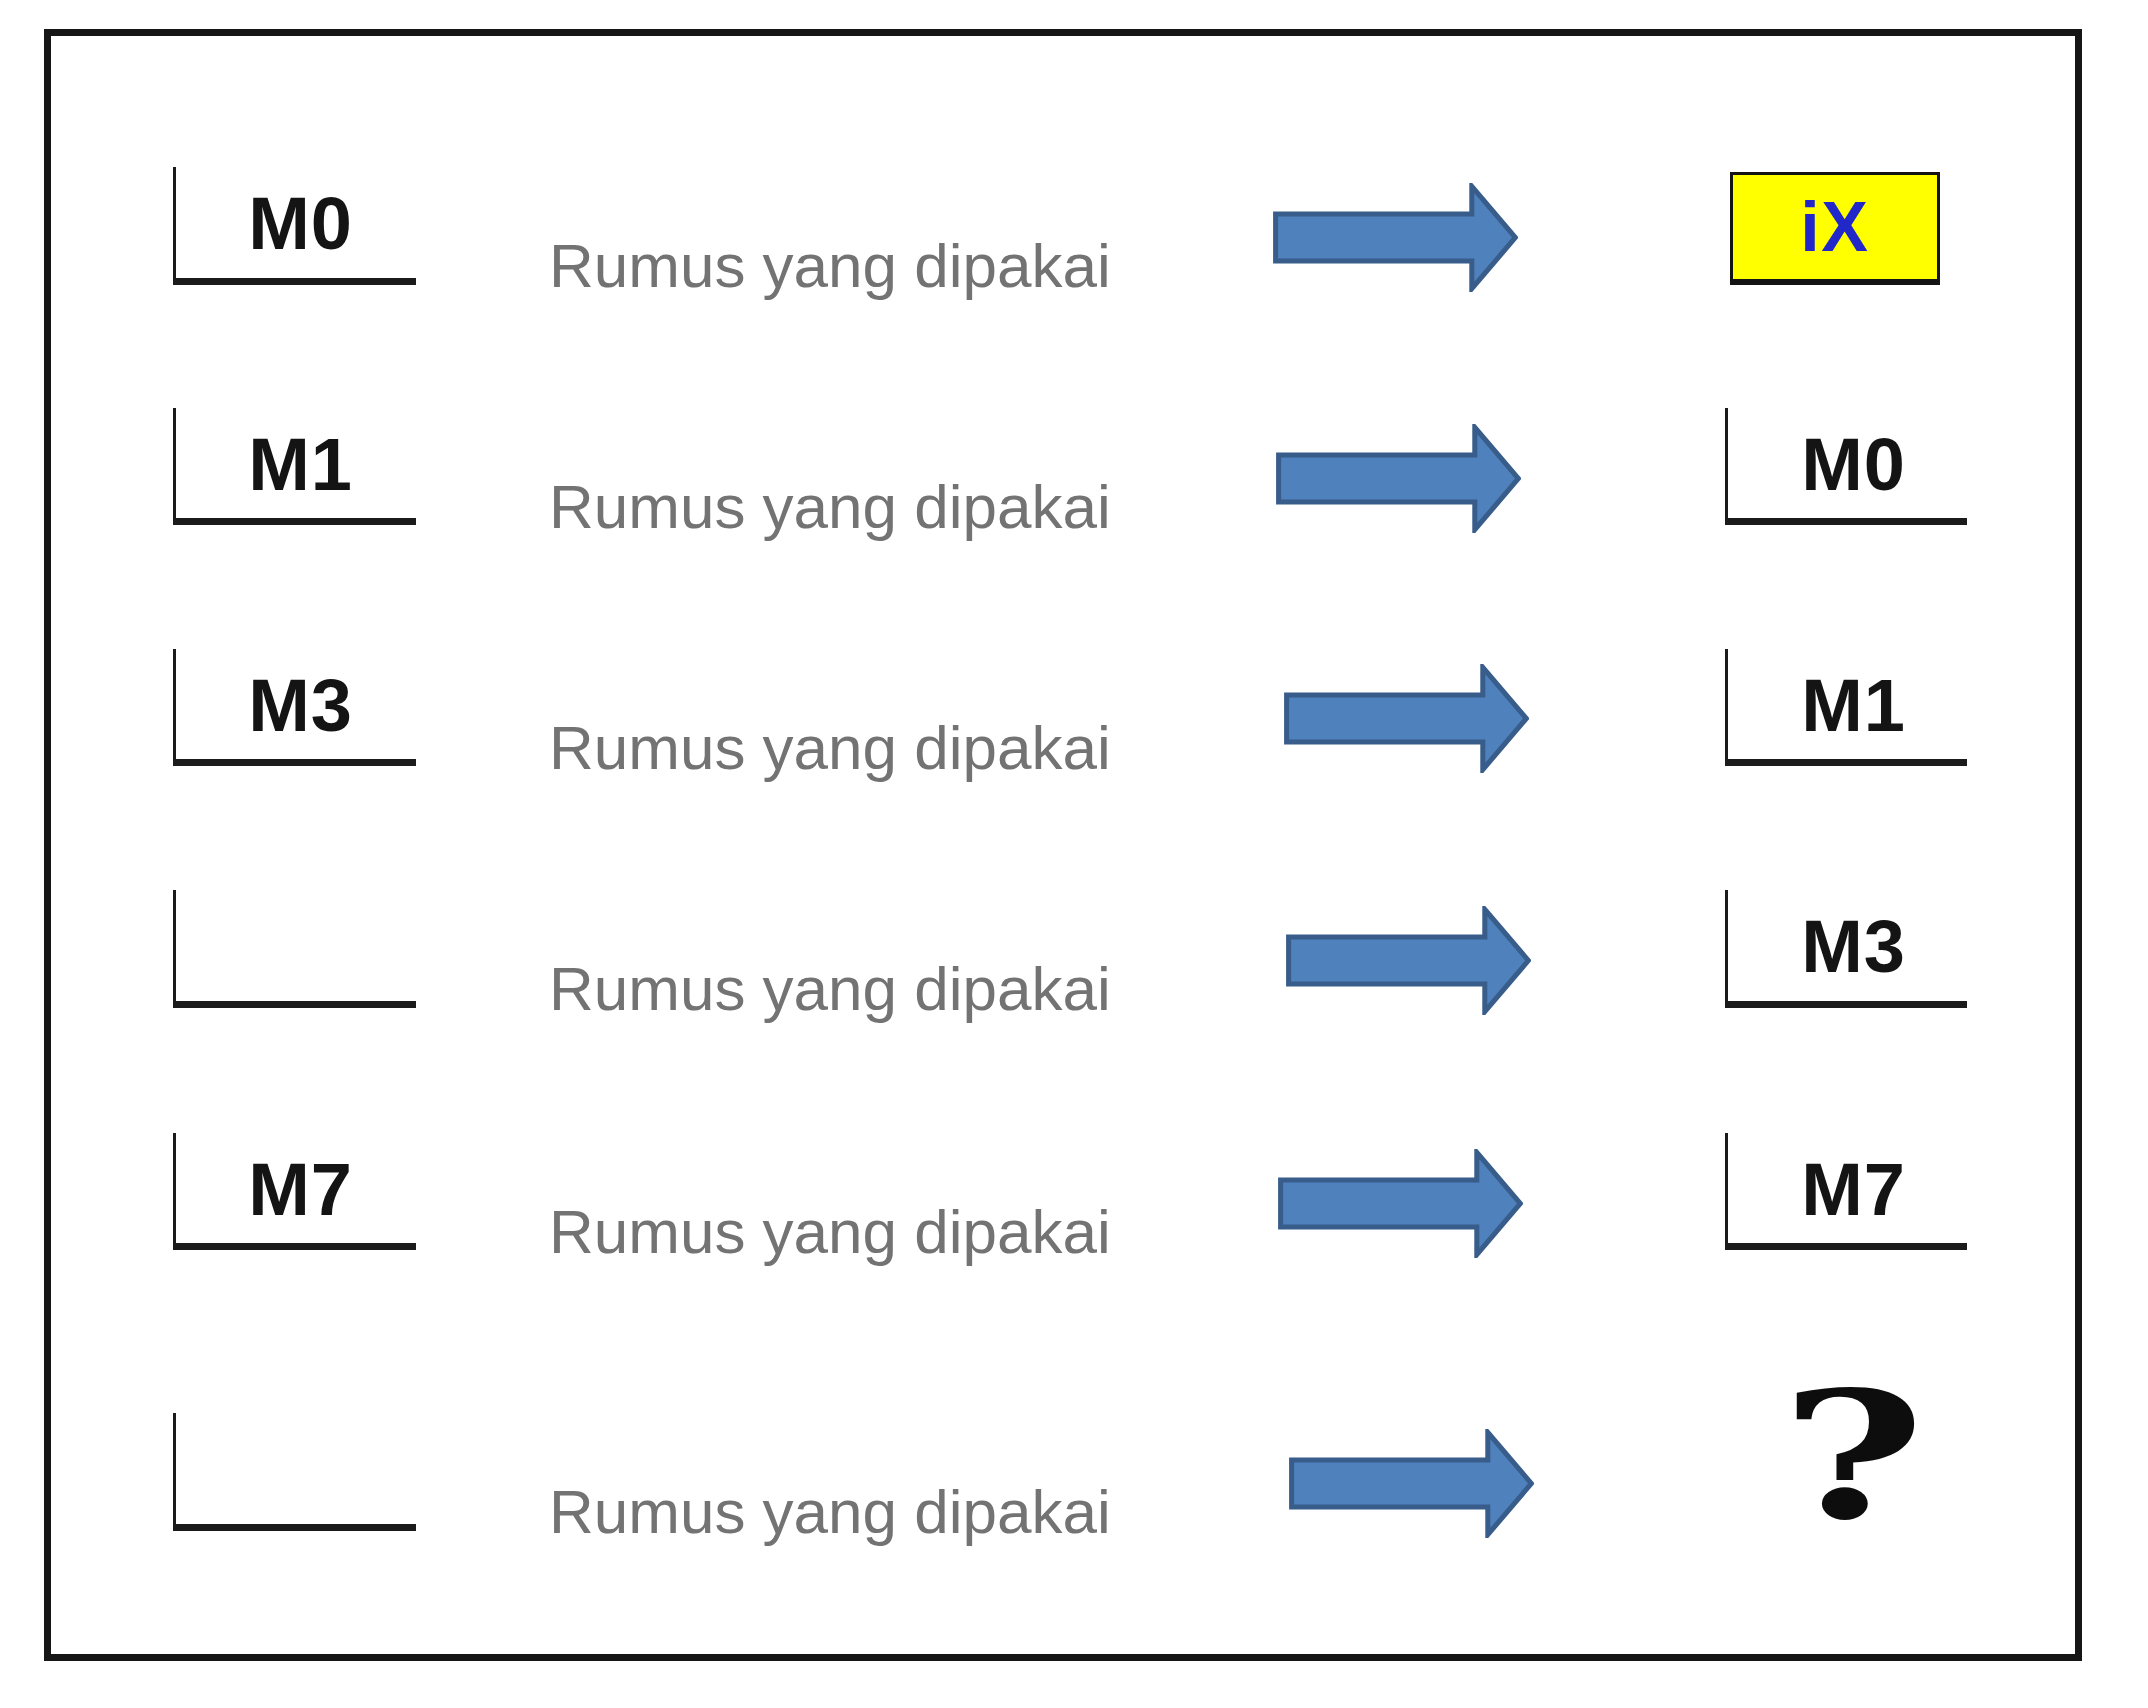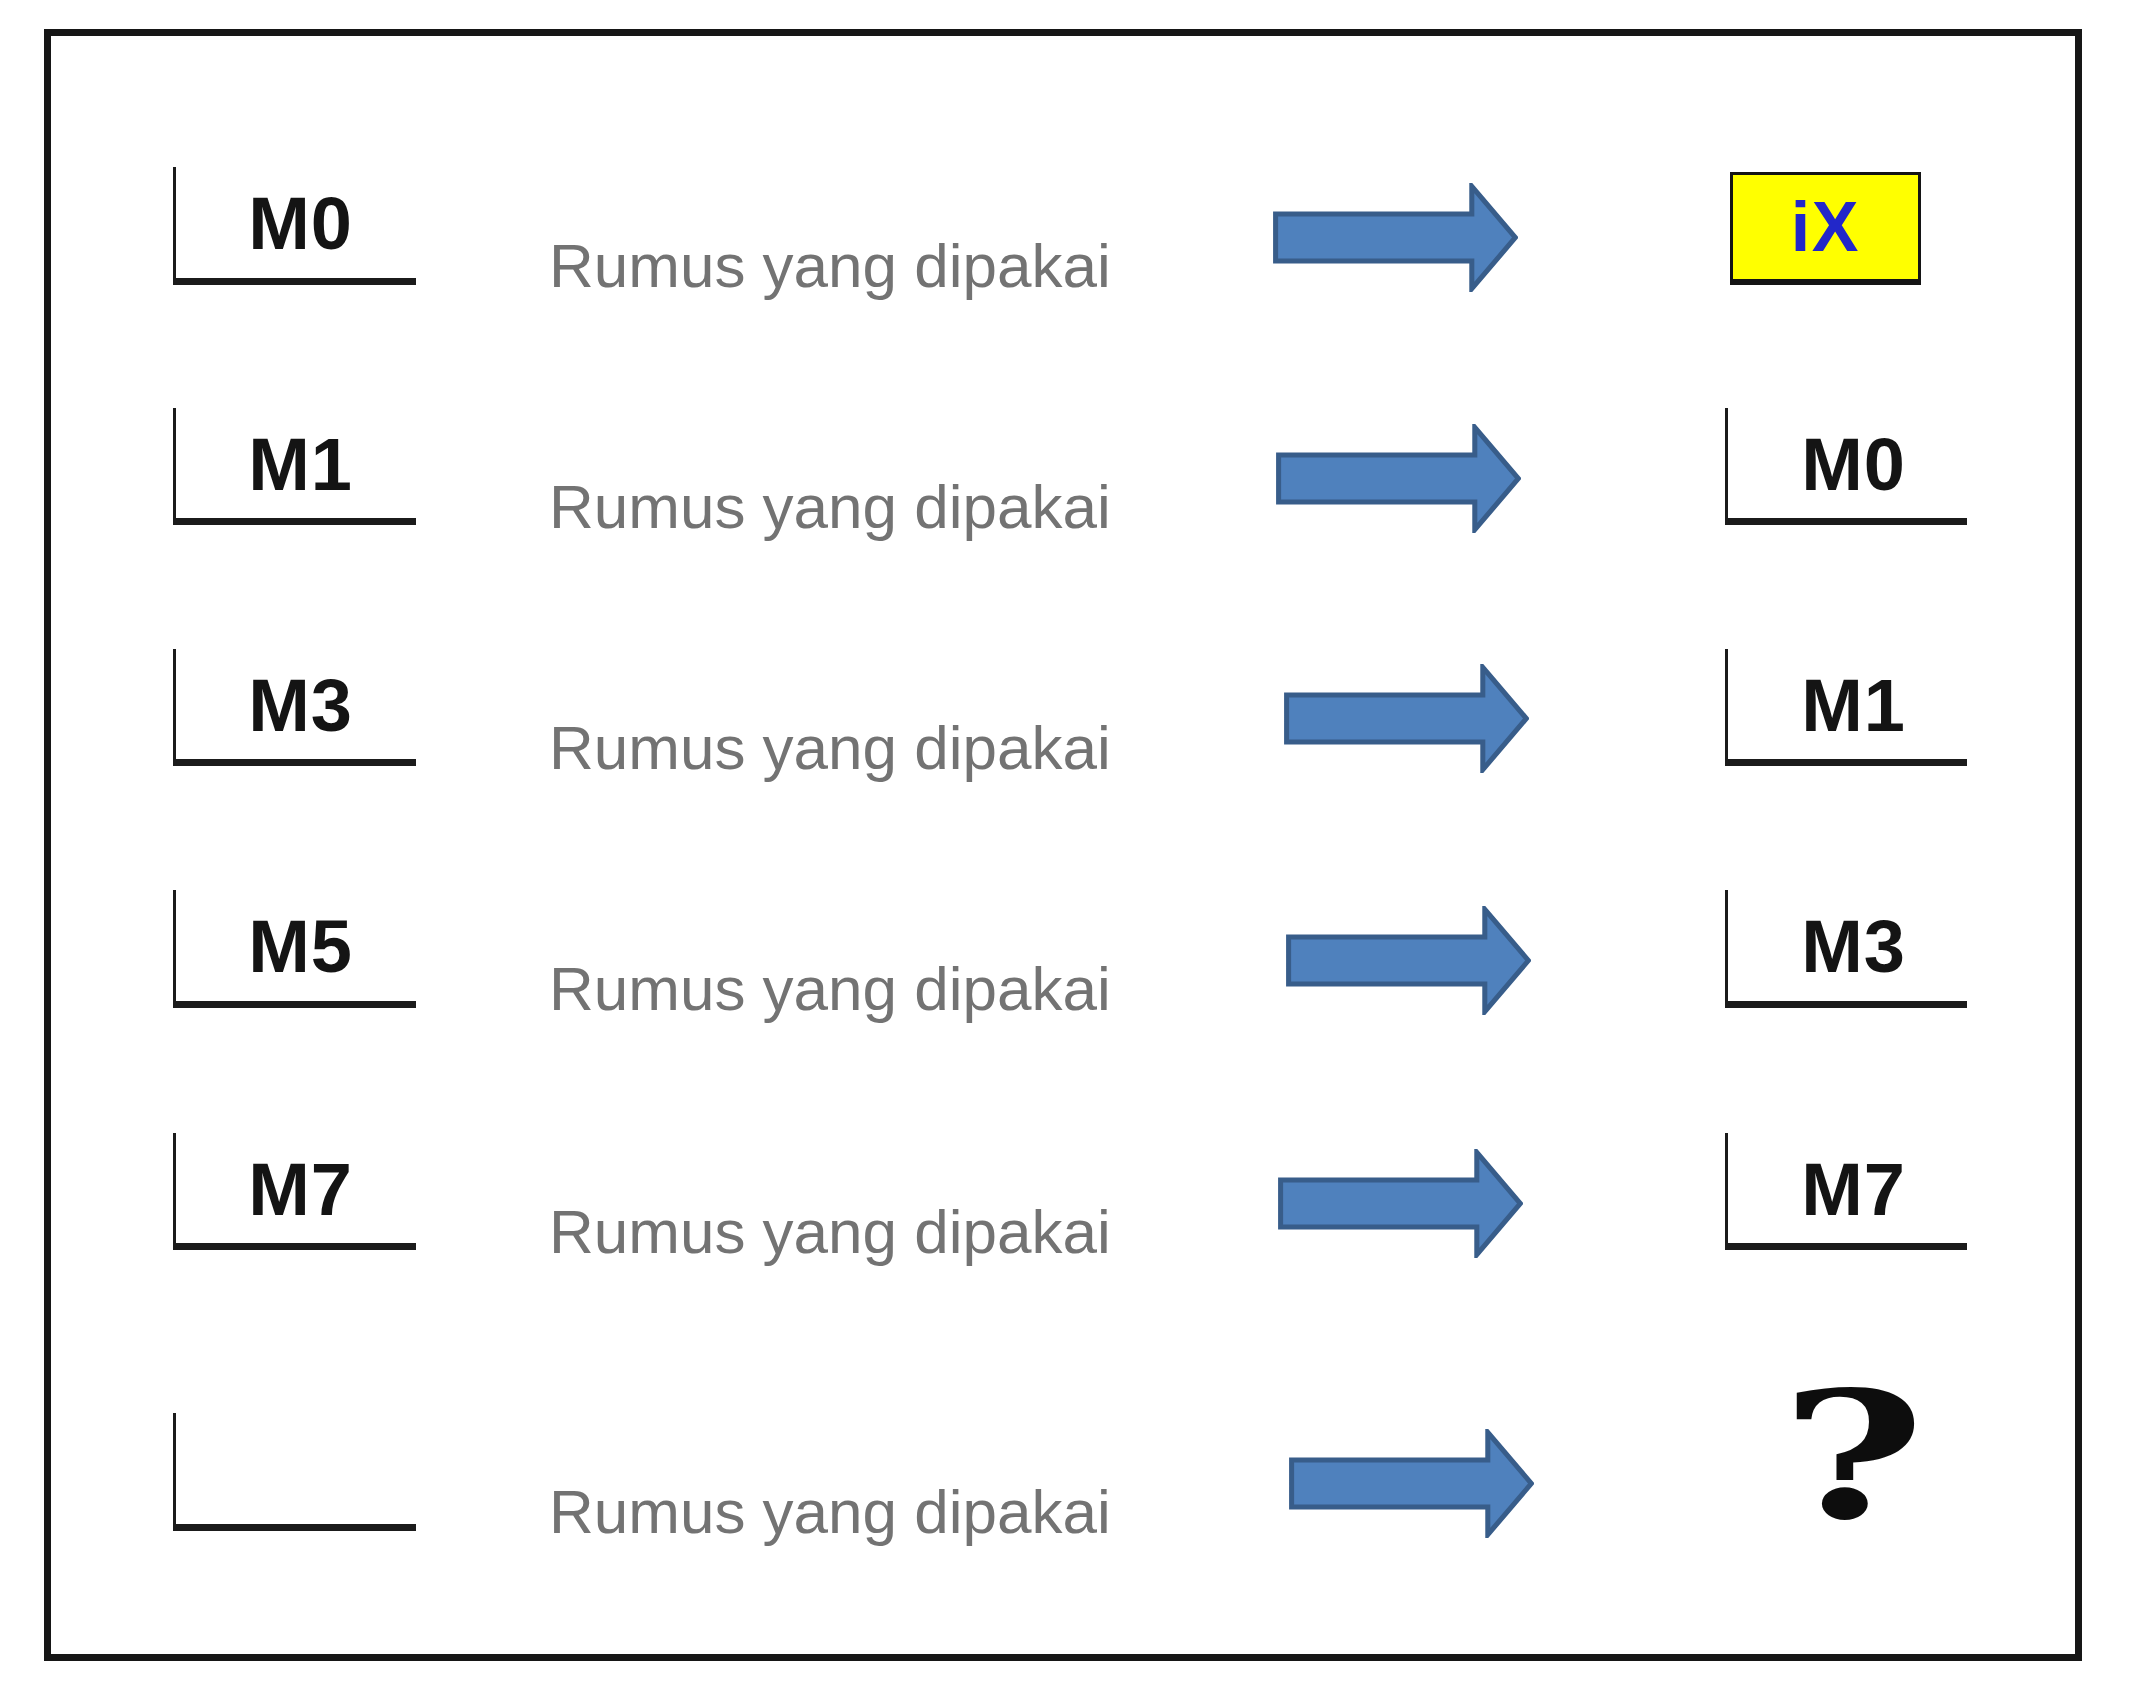--- a/index.html
+++ b/index.html
@@ -24,21 +24,21 @@
     text-align:center;color:#141414;
     letter-spacing:0.8px;
     white-space:nowrap;
   }
   .process-label{
     font-size:62px;line-height:62px;font-weight:400;
     color:#737373;white-space:nowrap;letter-spacing:0px;
   }
   .arrow-svg{display:block;}
   .ix-box{
-    width:191px;height:113px;box-sizing:border-box;
+    width:210px;height:113px;box-sizing:border-box;
     background:#FFFF00;
     border:3.4px solid #141414;border-bottom-width:6.7px;
     display:flex;align-items:center;justify-content:center;
     font-size:70px;font-weight:bold;color:#2227C9;
     letter-spacing:1.7px;
   }
   .question-mark{
     width:168px;height:168px;
     font-family:"DejaVu Serif","Liberation Serif",serif;
     font-size:176px;font-weight:bold;line-height:159px;
@@ -83,21 +83,20 @@
     <div class="abs process-label" style="left:498px;top:681px;">Rumus yang dipakai</div>
     <svg class="abs arrow-svg" style="left:1233px;top:628px;" width="245" height="109" viewBox="0 0 292 130">
       <polygon points="3,37 237,37 237,4 289,65 237,126 237,93 3,93" fill="#4F81BD" stroke="#385D8A" stroke-width="6"></polygon>
     </svg>
     <div class="abs vline" style="left:1674px;top:613px;height:117px;"></div>
     <div class="abs hline" style="left:1674px;top:723px;width:242px;"></div>
     <div class="abs m-label" style="left:1702px;top:633px;">M1</div>
 
     <div class="abs vline" style="left:122px;top:854px;height:117px;"></div>
     <div class="abs hline" style="left:122px;top:965px;width:243px;"></div>
-    <div class="abs m-label" style="left:149px;top:874px;">M5</div>
     <div class="abs process-label" style="left:498px;top:922px;">Rumus yang dipakai</div>
     <svg class="abs arrow-svg" style="left:1235px;top:870px;" width="245" height="109" viewBox="0 0 292 130">
       <polygon points="3,37 237,37 237,4 289,65 237,126 237,93 3,93" fill="#4F81BD" stroke="#385D8A" stroke-width="6"></polygon>
     </svg>
     <div class="abs vline" style="left:1674px;top:854px;height:117px;"></div>
     <div class="abs hline" style="left:1674px;top:965px;width:242px;"></div>
     <div class="abs m-label" style="left:1702px;top:874px;">M3</div>
 
     <div class="abs vline" style="left:122px;top:1097px;height:117px;"></div>
     <div class="abs hline" style="left:122px;top:1207px;width:243px;"></div>

